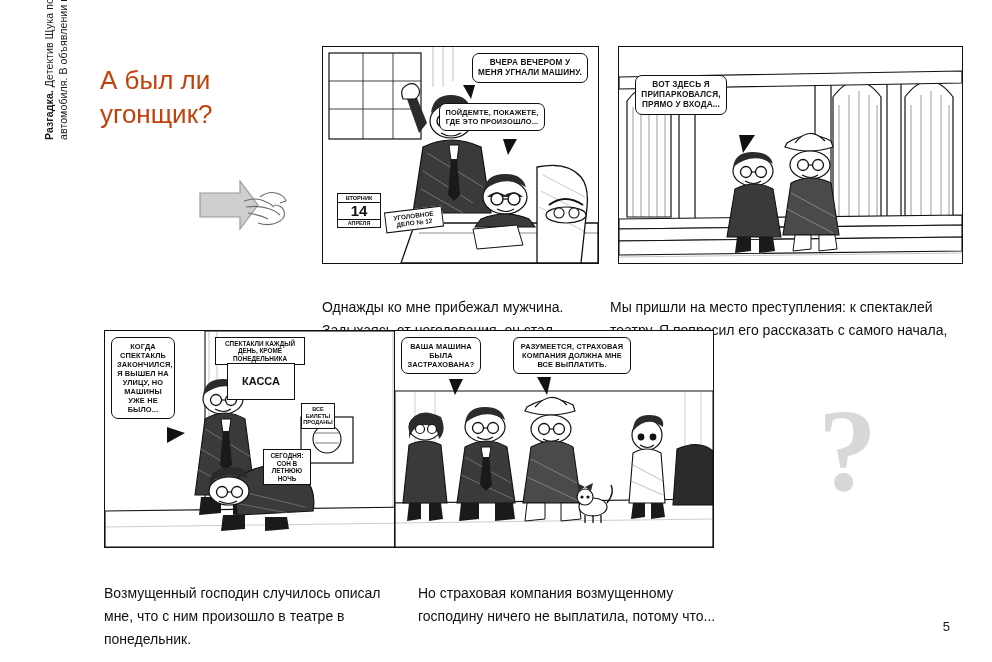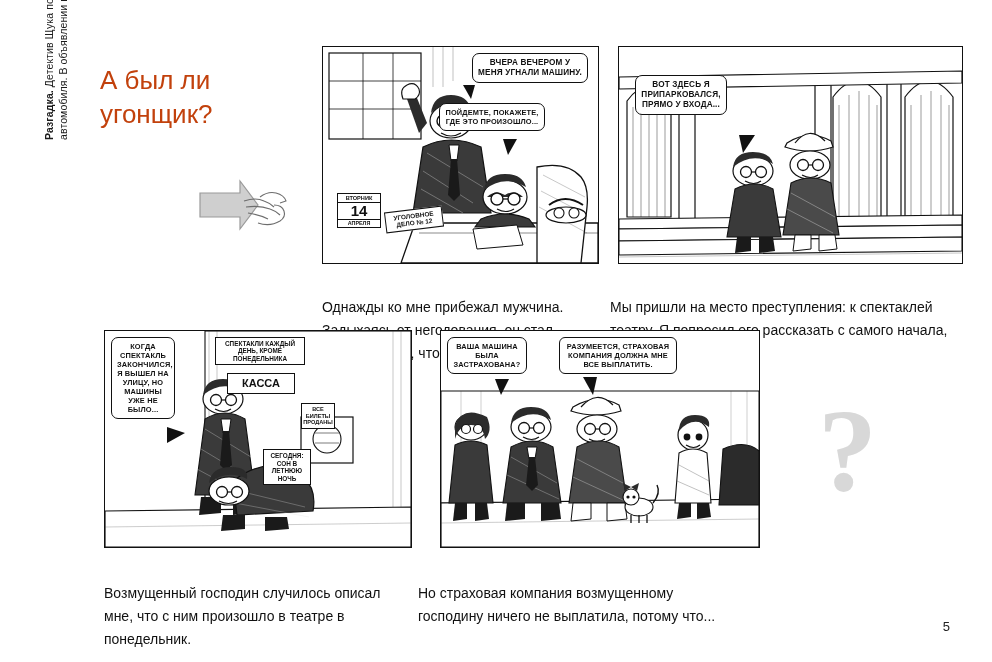--- a/index.html
+++ b/index.html
@@ -103,21 +103,21 @@
     font-size: 14px;
     line-height: 23px;
     color: #111;
     margin-top: 28px;
   }
 
   
   #panel-1 { left: 322px; top: 46px;  width: 275px; height: 216px; }
   #panel-2 { left: 618px; top: 46px;  width: 343px; height: 216px; }
   #panel-3 { left: 104px; top: 330px; width: 306px; height: 216px; }
-  #panel-4 { left: 440px; top: 330px; width: 318px; height: 216px; }
+  #panel-4 { left: 394px; top: 330px; width: 318px; height: 216px; }
 
   #caption-1 { left: 322px; top: 268px; width: 278px; }
   #caption-2 { left: 610px; top: 268px; width: 346px; }
   #caption-3 { left: 104px; top: 554px; width: 308px; }
   #caption-4 { left: 418px; top: 554px; width: 320px; }
 
   
   .bubble {
     position: absolute;
     background: #fff;
@@ -422,21 +422,21 @@
         <circle cx="132" cy="161" r="5.5" fill="#fff" stroke="#111" stroke-width="1.3"></circle>
         <line x1="122" y1="161" x2="127" y2="161" stroke="#111" stroke-width="1.2"></line>
         <path d="M114 170 q10 5 18 0" fill="none" stroke="#111" stroke-width="1.1"></path>
         <path d="M118 184 l22 0 l0 14 l-24 2 z" fill="#1a1a1a"></path>
         <path d="M160 186 l22 0 l2 12 l-24 2 z" fill="#1a1a1a"></path>
       </g>
     </svg>
   </div>
 
   <div class="signbox" style="left:110px; top:6px; width:86px;">СПЕКТАКЛИ КАЖДЫЙ ДЕНЬ, КРОМЕ ПОНЕДЕЛЬНИКА</div>
-  <div class="signbox" style="left:122px; top:42px; width:64px; font-size:11px; line-height:13px; padding:3px 1px;">КАССА</div>
+  <div class="signbox" style="left:122px; top:32px; width:64px; font-size:11px; line-height:13px; padding:11px 1px;">КАССА</div>
   <div class="signbox" style="left:196px; top:72px; width:30px; font-size:5.6px; line-height:6.6px;">ВСЕ БИЛЕТЫ ПРОДАНЫ</div>
   <div class="signbox" style="left:158px; top:118px; width:44px; font-size:6.4px; line-height:7.6px;">СЕГОДНЯ: СОН В ЛЕТНЮЮ НОЧЬ</div>
 
   <div class="bubble small" style="left:6px; top:6px; width:52px; text-align:center;">КОГДА СПЕКТАКЛЬ ЗАКОНЧИЛСЯ, Я ВЫШЕЛ НА УЛИЦУ, НО МАШИНЫ УЖЕ НЕ БЫЛО...</div>
   <div class="tail" style="left:62px; top:96px; border-top:6px solid transparent; border-bottom:10px solid transparent; border-left:18px solid #111;"></div>
 </div>
 
 <div class="caption" id="caption-3">Возмущенный господин случилось описал мне, что с ним произошло в театре в понедельник.</div>
 
 <div class="panel" id="panel-4">

